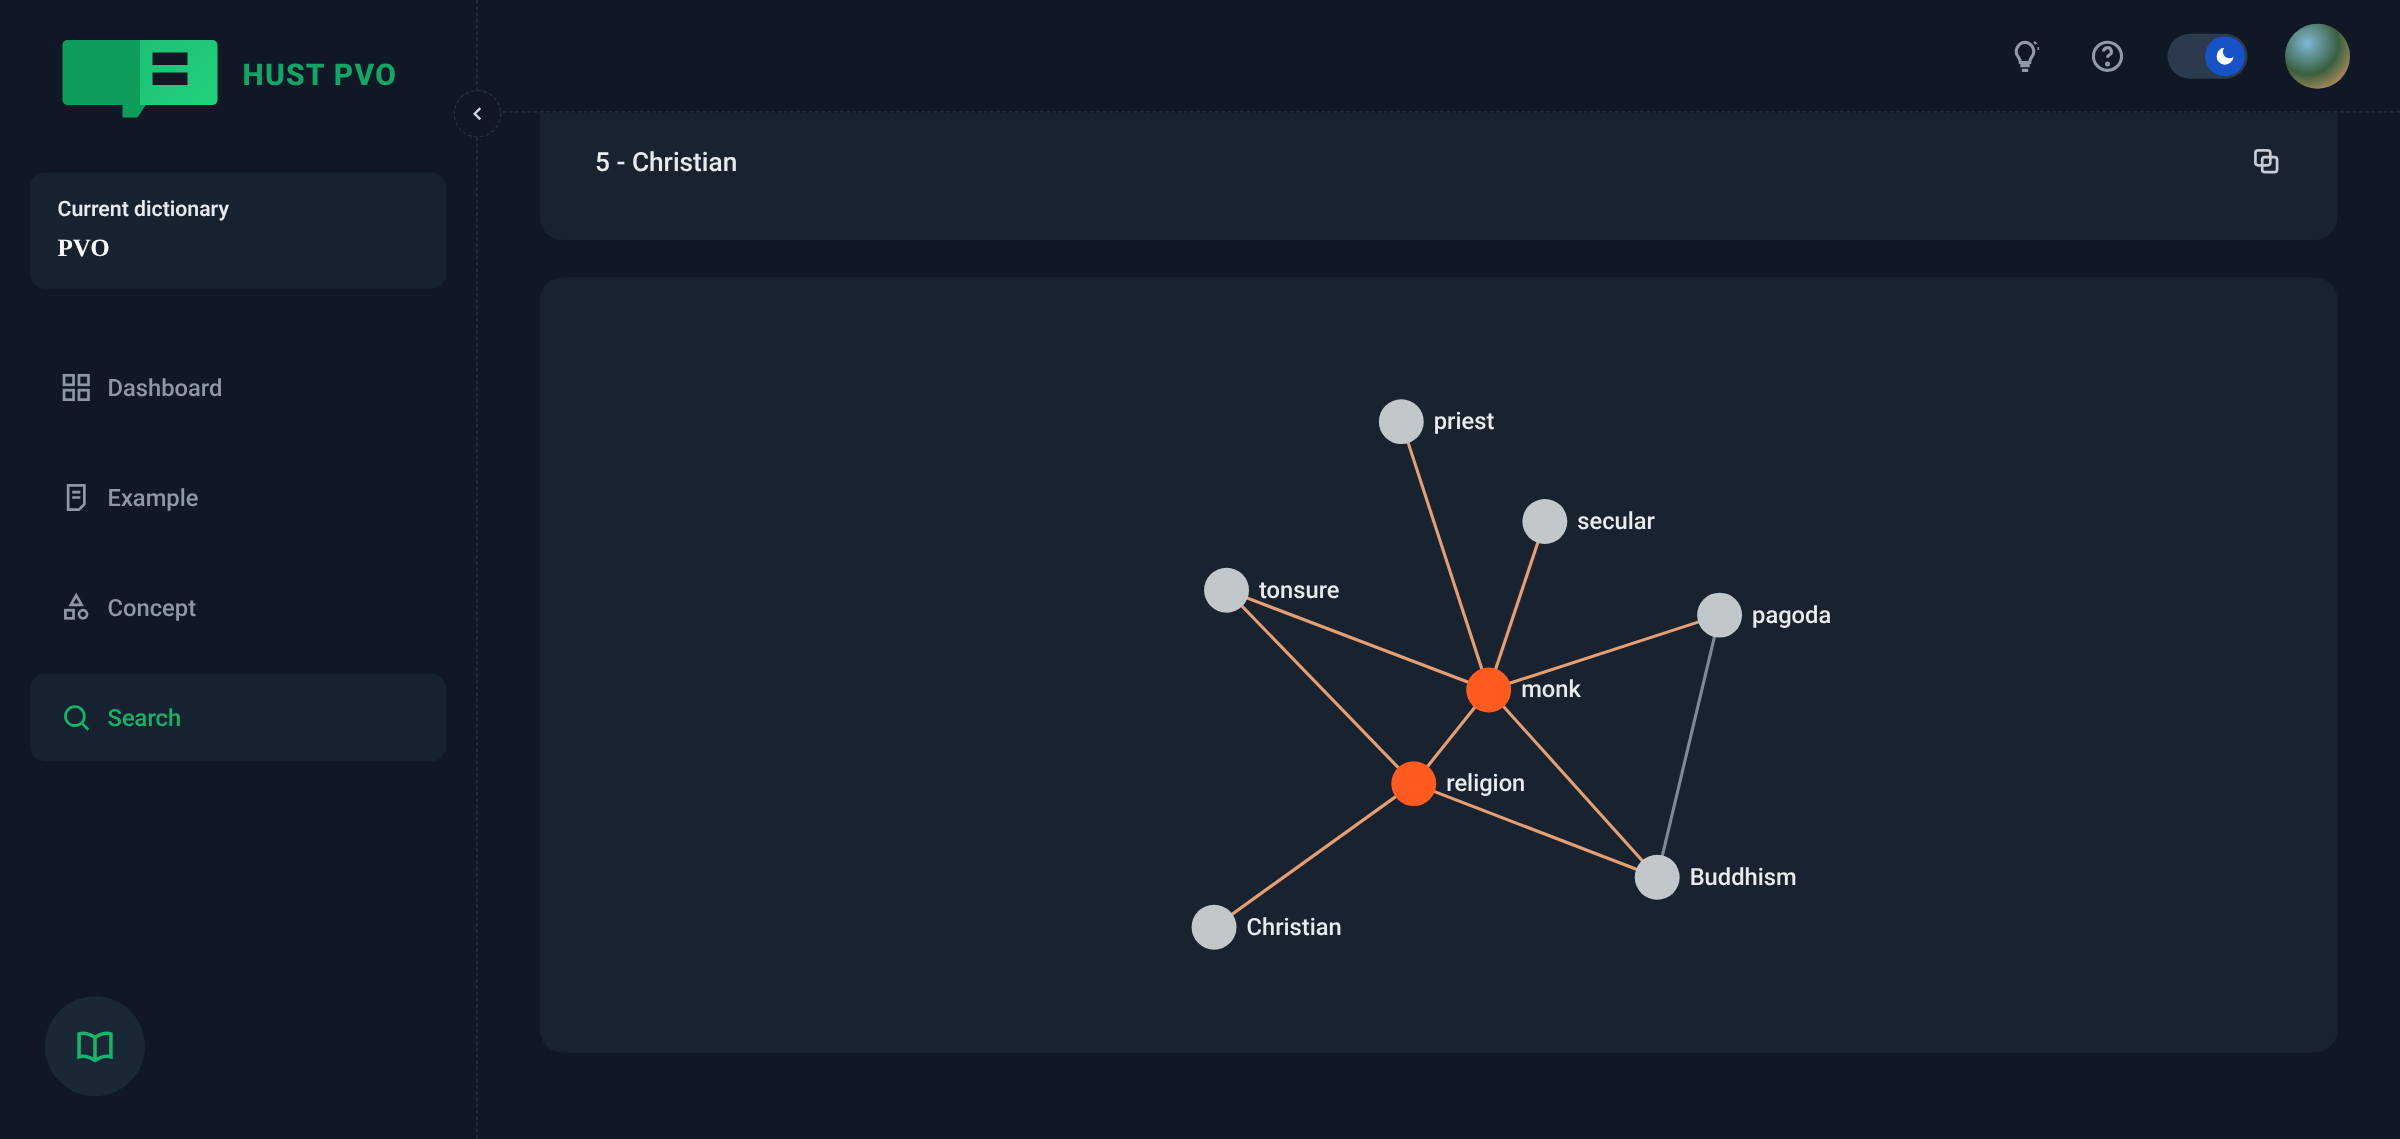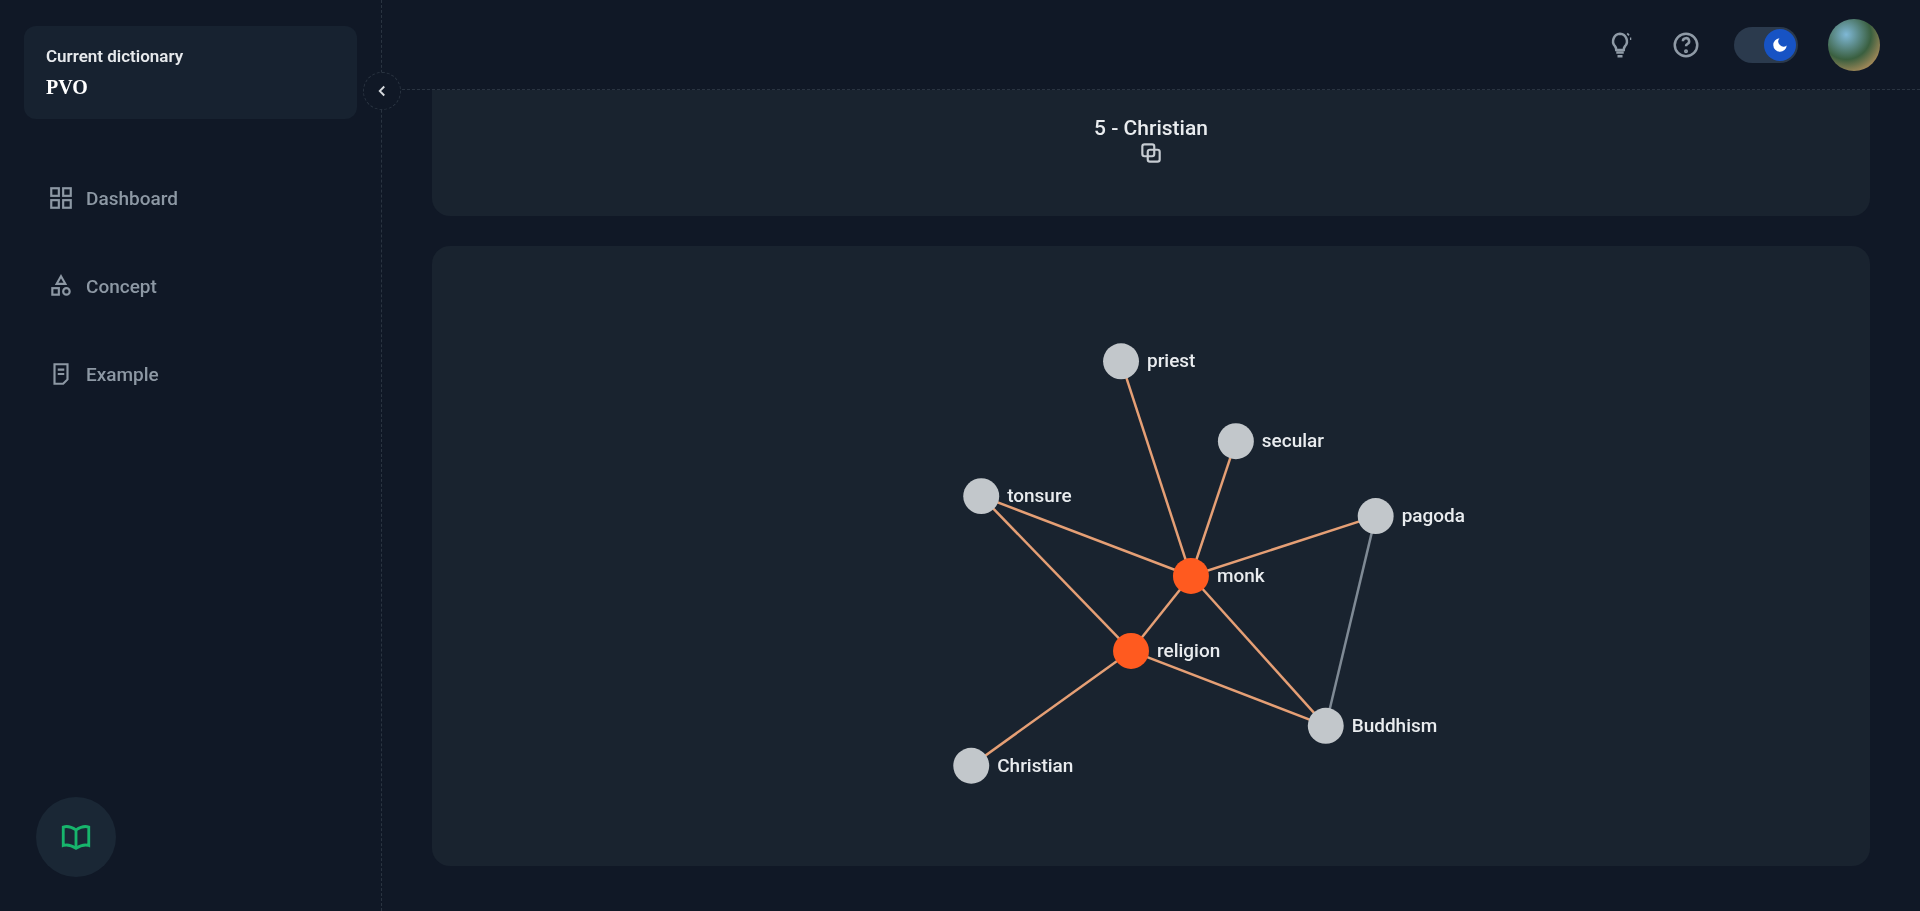--- a/index.html
+++ b/index.html
@@ -173,21 +173,20 @@
     background: #19232f;
     border-radius: 0 0 18px 18px;
     padding: 8px 44px 28px 44px;
     margin-bottom: 30px;
   }
   .list-row {
     display: flex;
     align-items: center;
     justify-content: space-between;
     padding: 18px 0;
-    flex-direction: column;
   }
   .list-text {
     color: #e9ecef;
     font-size: 21px;
     font-weight: 500;
   }
   .copy-btn {
     cursor: pointer;
     color: #c6ccd2;
   }
@@ -217,20 +216,27 @@
   .node-label {
     fill: #e9ecef;
     font-size: 19px;
     font-weight: 500;
   }
 </style>
 </head>
 <body>
 
 <div class="sidebar">
+  <div class="logo">
+    <div class="logo-icon">
+      <div class="logo-book-left"></div>
+      <div class="logo-book-right"></div>
+    </div>
+    <div class="logo-text">HUST PVO</div>
+  </div>
 
   <div class="dict-card">
     <div class="dict-label">Current dictionary</div>
     <div class="dict-value">PVO</div>
   </div>
 
   <div class="nav">
     <div class="nav-item">
       <span class="nav-icon">
         <svg viewBox="0 0 24 24">
@@ -238,35 +244,44 @@
             <rect x="14" y="3" width="7" height="7"></rect>
             <rect x="3" y="14" width="7" height="7"></rect>
             <rect x="14" y="14" width="7" height="7"></rect>
           </svg>
       </span>
       <span>Dashboard</span>
     </div>
     <div class="nav-item">
       <span class="nav-icon">
         <svg viewBox="0 0 24 24">
+            <path d="M6 3h12v14l-4 4H6z"></path>
+            <path d="M9 8h6M9 12h6"></path>
+          </svg>
+      </span>
+      <span>Example</span>
+    </div>
+    <div class="nav-item">
+      <span class="nav-icon">
+        <svg viewBox="0 0 24 24">
             <path d="M12 3l4 7H8z"></path>
             <rect x="4" y="14" width="6" height="6"></rect>
             <circle cx="17" cy="17" r="3"></circle>
           </svg>
       </span>
       <span>Concept</span>
     </div>
-    <div class="nav-item">
+    <div class="nav-item active">
       <span class="nav-icon">
         <svg viewBox="0 0 24 24">
-            <path d="M6 3h12v14l-4 4H6z"></path>
-            <path d="M9 8h6M9 12h6"></path>
-          </svg>
-      </span>
-      <span>Example</span>
+            <circle cx="11" cy="11" r="7"></circle>
+            <line x1="21" y1="21" x2="16.5" y2="16.5"></line>
+          </svg>
+      </span>
+      <span>Search</span>
     </div>
   </div>
 
   <div class="fab">
     <svg viewBox="0 0 24 24">
         <path d="M3 5c3-1 6 0 9 2 3-2 6-3 9-2v13c-3-1-6 0-9 2-3-2-6-3-9-2z"></path>
         <path d="M12 7v13"></path>
       </svg>
   </div>
 </div>

